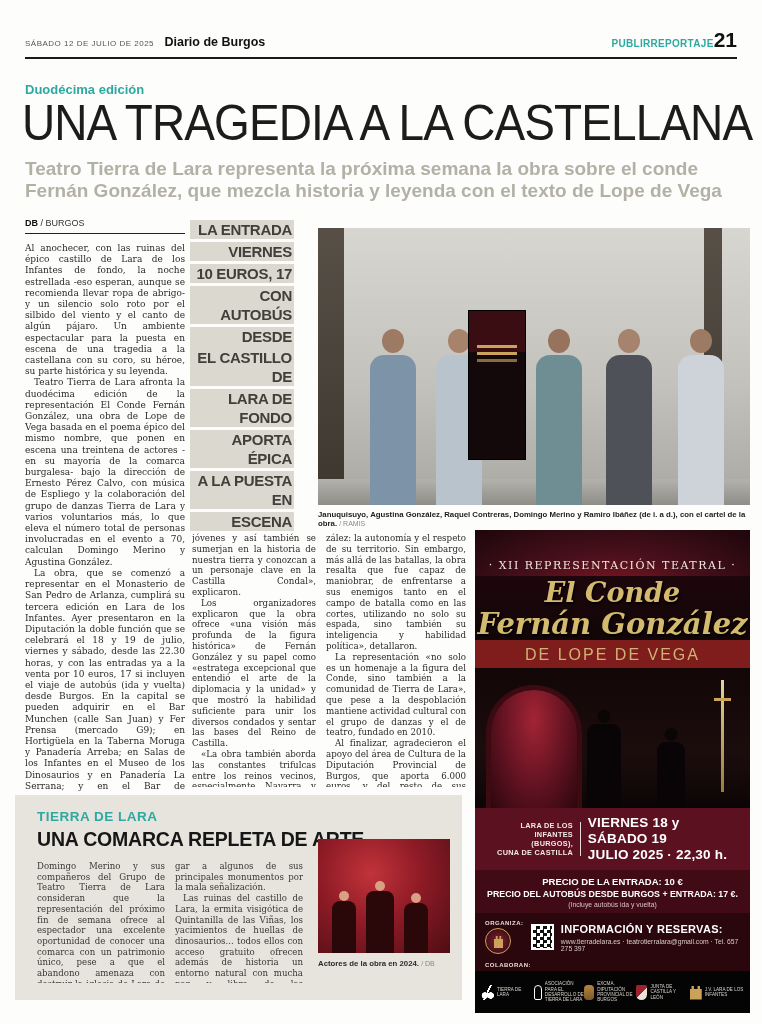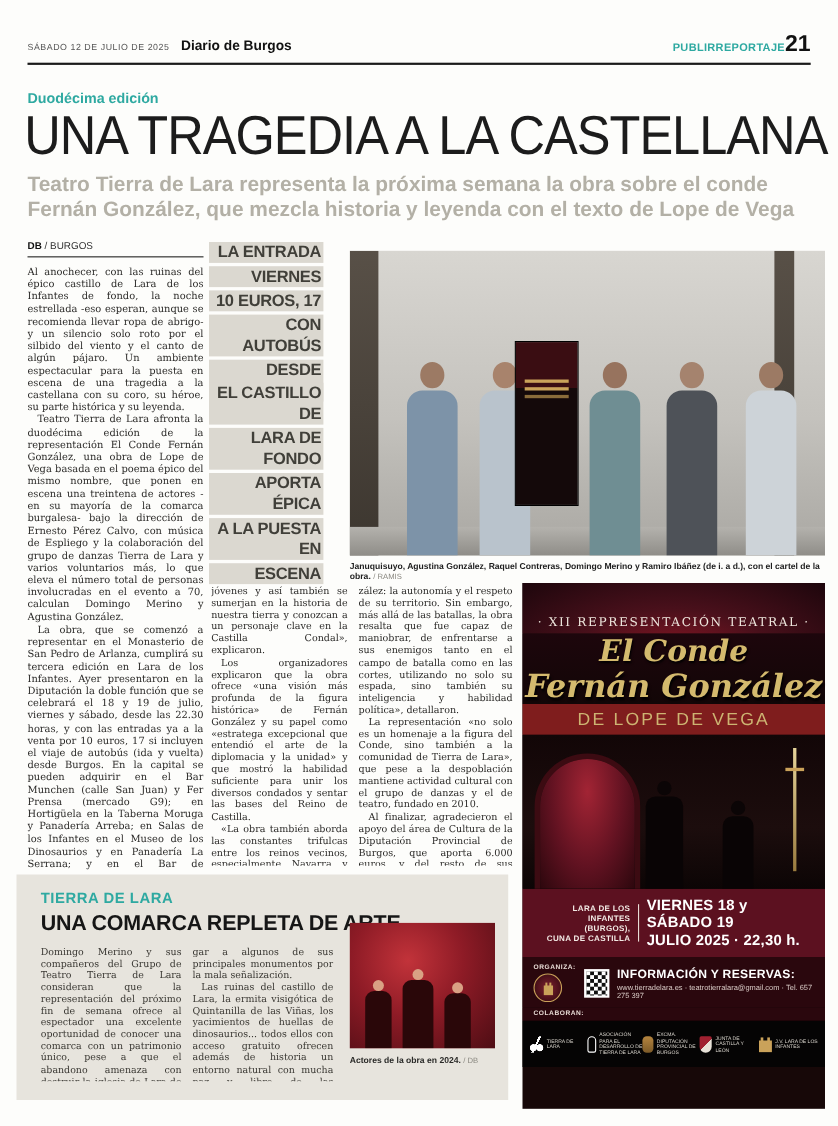--- a/index.html
+++ b/index.html
@@ -246,20 +246,25 @@
         <div>LARA DE LOS INFANTES</div>
         <div>(BURGOS),</div>
         <div>CUNA DE CASTILLA</div>
       </div>
       <div class="po-div"></div>
       <div class="po-date">
         <div>VIERNES  18 y SÁBADO 19</div>
         <div>JULIO 2025  ·  22,30 h.</div>
       </div>
     </div>
+    <div class="po-prices">
+      <div class="po-price1">PRECIO DE LA ENTRADA: 10 €</div>
+      <div class="po-price2">PRECIO DEL AUTOBÚS DESDE BURGOS + ENTRADA: 17 €.</div>
+      <div class="po-note">(Incluye autobús ida y vuelta)</div>
+    </div>
     <div class="po-info">
       <div class="org-wrap">
         <div class="org-label">ORGANIZA:</div>
         <div class="org-logo">
             <i></i>
           </div>
       </div>
       <div class="qr">
           <i></i>
         </div>

